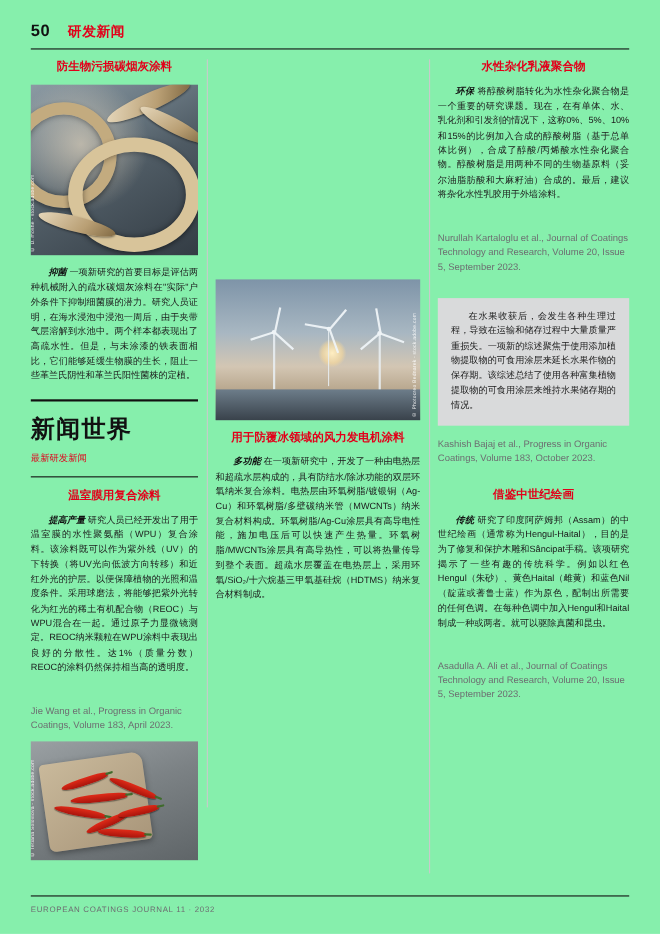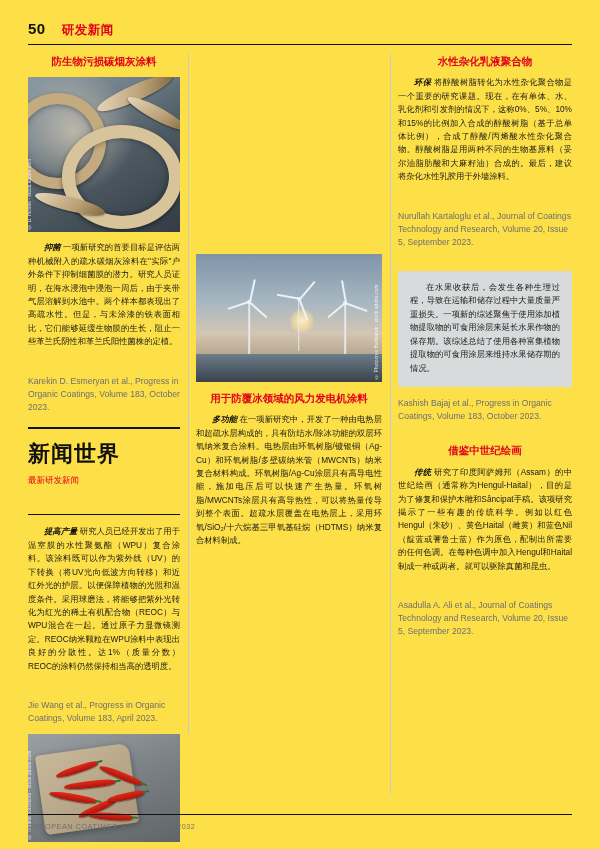--- a/index.html
+++ b/index.html
@@ -5,21 +5,21 @@
   * { box-sizing: border-box; }
   html, body {
     margin: 0; padding: 0;
     width: 600px; height: 849px;
     background: #ffffff;
     font-family: "Liberation Sans", sans-serif;
   }
   .page {
     position: relative;
     width: 600px; height: 849px;
-    background: #fde047;
+    background: #86efac;
     overflow: hidden;
   }
 
   
   .pg-header {
     position: absolute;
     left: 28px; top: 20px;
     display: flex; align-items: baseline; gap: 16px;
   }
   .pg-num {
@@ -185,21 +185,21 @@
   .world-title {
     font-size: 22px;
     font-weight: bold;
     color: #111;
     margin: 10px 0 6px 0;
     letter-spacing: 1px;
   }
   .world-sub {
     font-size: 8.5px;
     color: #e2001a;
-    margin: 0 0 27px 0;
+    margin: 0 0 10px 0;
   }
   .rule-thin-red { border-top: 1px solid #111; margin: 8px 0 10px 0; }
 
   
   .grey-box {
     background: #d9dadb;
     padding: 10px 12px 12px 12px;
     margin-bottom: 10px;
   }
   .grey-box .art-title { text-align: center; color: #111; }
@@ -243,29 +243,29 @@
         <div class="rope-strand" style="left:66px; top:8px; width:82px; height:16px; transform:rotate(-24deg);"></div>
         <div class="rope-strand" style="left:96px; top:30px; width:66px; height:13px; transform:rotate(28deg);"></div>
         <div class="rope-strand" style="left:6px; top:120px; width:72px; height:14px; transform:rotate(14deg);"></div>
         <span class="cap-side">© D. moshe - stock.adobe.com</span>
       </div>
 
       <p class="body-cn indent">
         <span class="lead-word">抑菌</span>
         <span>一项新研究的首要目标是评估两种机械附入的疏水碳烟灰涂料在"实际"户外条件下抑制细菌膜的潜力。研究人员证明，在海水浸泡中浸泡一周后，由于夹带气层溶解到水池中。两个样本都表现出了高疏水性。但是，与未涂漆的铁表面相比，它们能够延缓生物膜的生长，阻止一些革兰氏阴性和革兰氏阳性菌株的定植。</span>
       </p>
-      <p class="credit">Karekin D. Esmeryan et al., Progress in Organic Coatings, Volume 183, October 2023.</p>
     </div>
 
     <div class="rule-thick"></div>
     <h1 class="world-title">新闻世界</h1>
     <p class="world-sub">最新研发新闻</p>
     <div class="rule-thin-red"></div>
 
     <div>
+      <h2 class="art-title center">温室膜用复合涂料</h2>
       <p class="body-cn indent">
         <span class="lead-word">提高产量</span>
         <span>研究人员已经开发出了用于温室膜的水性聚氨酯（WPU）复合涂料。该涂料既可以作为紫外线（UV）的下转换（将UV光向低波方向转移）和近红外光的护层。以便保障植物的光照和温度条件。采用球磨法，将能够把紫外光转化为红光的稀土有机配合物（REOC）与WPU混合在一起。通过原子力显微镜测定。REOC纳米颗粒在WPU涂料中表现出良好的分散性。达1%（质量分数）REOC的涂料仍然保持相当高的透明度。</span>
       </p>
       <p class="credit">Jie Wang et al., Progress in Organic Coatings, Volume 183, April 2023.</p>
 
       <div class="figure img-chili">
         <div class="paper-bag"></div>
         <div class="chili" style="left:18%; top:30%; width:44px; transform:rotate(-18deg);"></div>
         <div class="chili" style="left:24%; top:44%; width:52px; transform:rotate(-6deg);"></div>

